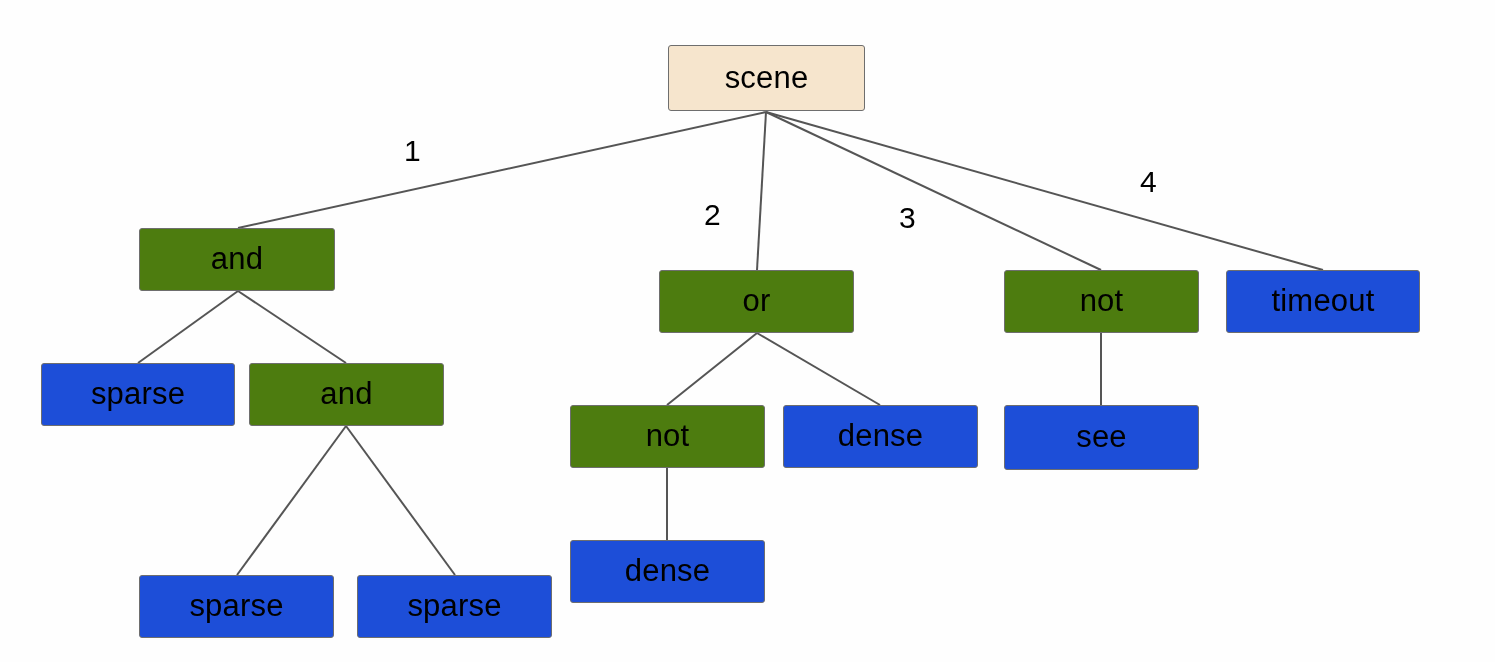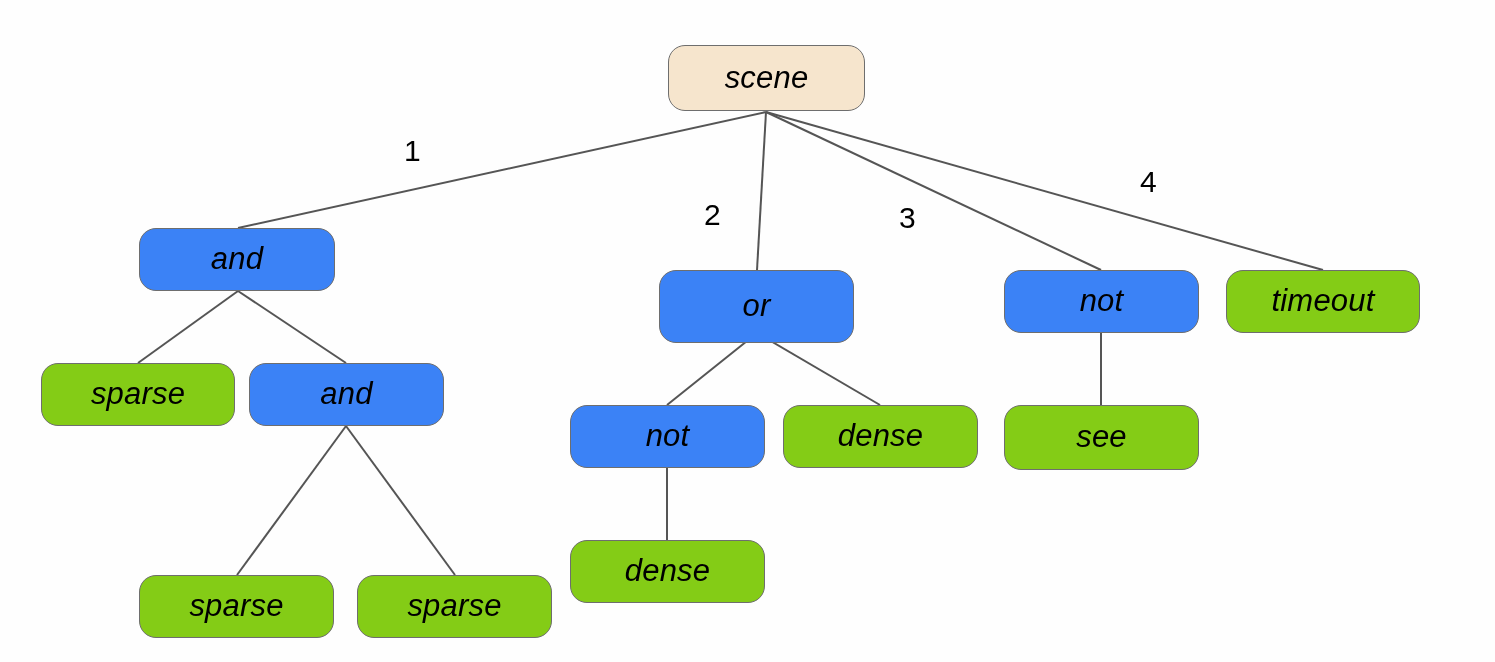--- a/index.html
+++ b/index.html
@@ -24,35 +24,34 @@
     width: 1495px;
     height: 662px;
   }
   .node {
     position: absolute;
     box-sizing: border-box;
     display: flex;
     align-items: center;
     justify-content: center;
     border: 1.6px solid #6e6e6e;
-    border-radius: 17px;
+    border-radius: 3px;
     font-size: 31px;
     color: #000000;
     letter-spacing: 0.2px;
     line-height: 1;
     z-index: 2;
-    font-style: italic;
   }
   .node-label {
     display: block;
     transform: translateY(-1px);
   }
   .type-root  { background: #f6e5cd; }
-  .type-op    { background: #3b82f6; }
-  .type-leaf  { background: #84cc16; }
+  .type-op    { background: #4d7c0f; }
+  .type-leaf  { background: #1d4ed8; }
 
   .edge-label {
     position: absolute;
     font-size: 30px;
     color: #000000;
     line-height: 1;
     z-index: 3;
     white-space: nowrap;
   }
 </style>
@@ -88,21 +87,21 @@
       </div>
       <div class="node type-op" style="left: 249px; top: 363px; width: 195px; height: 63px;">
         <span class="node-label">and</span>
       </div>
       <div class="node type-leaf" style="left: 139px; top: 575px; width: 195px; height: 63px;">
         <span class="node-label">sparse</span>
       </div>
       <div class="node type-leaf" style="left: 357px; top: 575px; width: 195px; height: 63px;">
         <span class="node-label">sparse</span>
       </div>
-      <div class="node type-op" style="left: 659px; top: 270px; width: 195px; height: 73px;">
+      <div class="node type-op" style="left: 659px; top: 270px; width: 195px; height: 63px;">
         <span class="node-label">or</span>
       </div>
       <div class="node type-op" style="left: 570px; top: 405px; width: 195px; height: 63px;">
         <span class="node-label">not</span>
       </div>
       <div class="node type-leaf" style="left: 783px; top: 405px; width: 195px; height: 63px;">
         <span class="node-label">dense</span>
       </div>
       <div class="node type-leaf" style="left: 570px; top: 540px; width: 195px; height: 63px;">
         <span class="node-label">dense</span>

